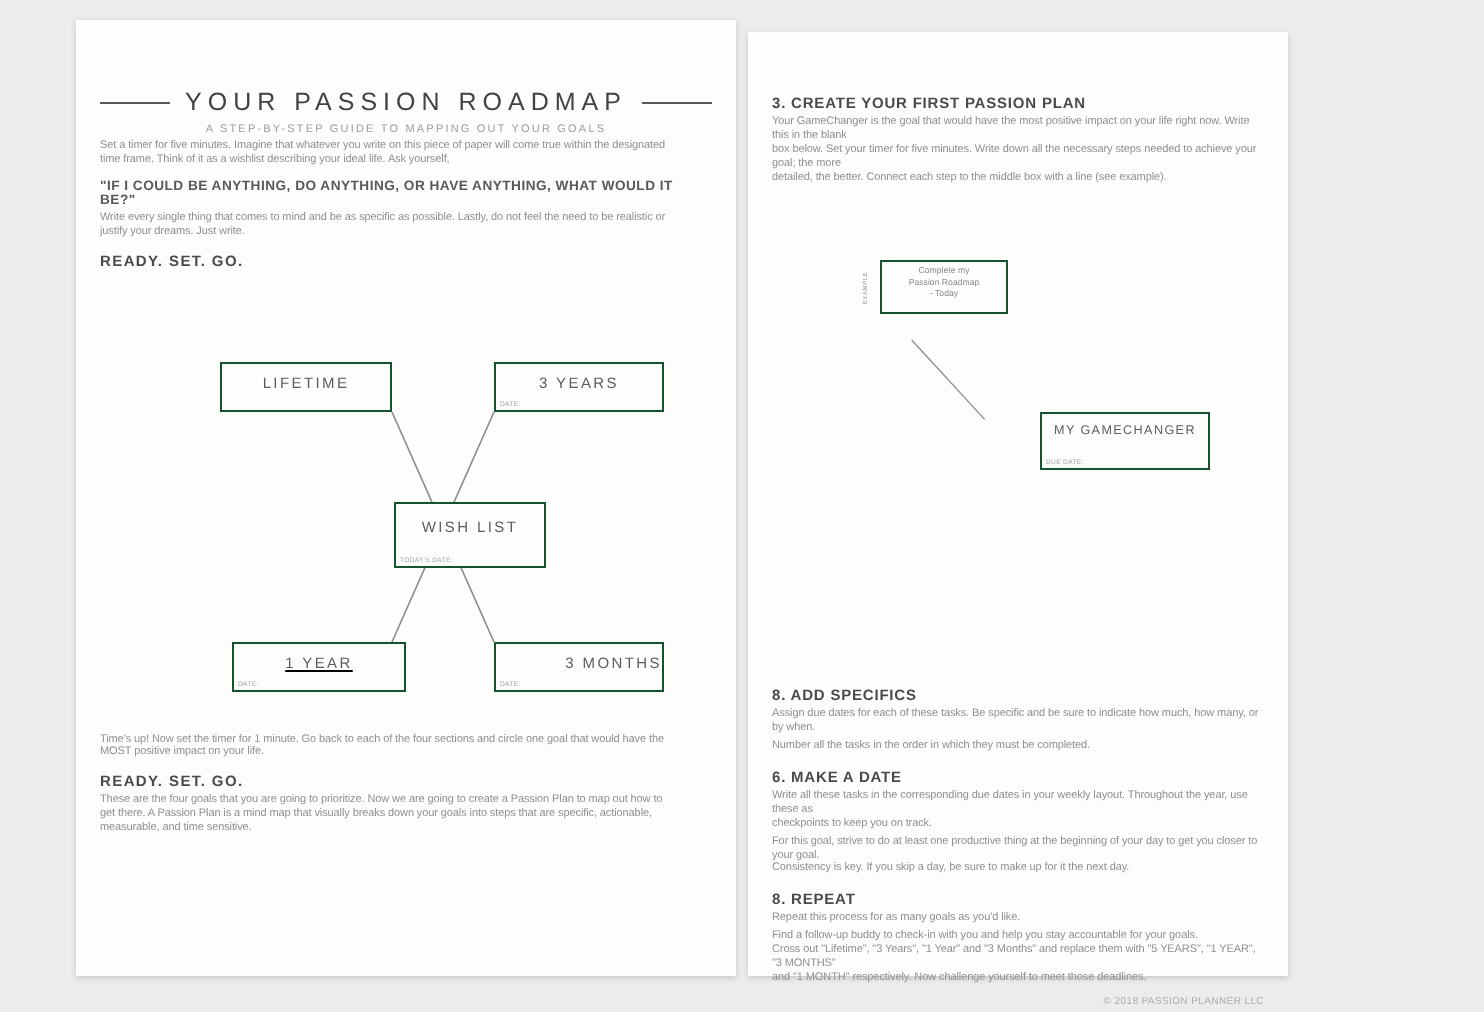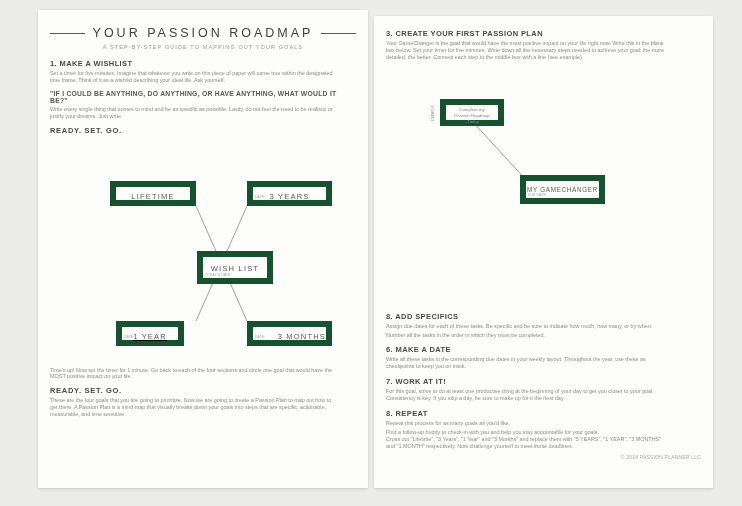--- a/index.html
+++ b/index.html
@@ -1,47 +1,47 @@
 <!DOCTYPE html>
 <html><head>
 <meta charset="utf-8">
 <style>
   html,body{margin:0;padding:0;}
   .stage{position:relative;width:742px;height:506px;background:#ececeb;overflow:hidden;
          font-family:"Liberation Sans", sans-serif;}
   .page{position:absolute;background:#fdfdfc;box-shadow:0 1px 3px rgba(0,0,0,.16);
-        box-sizing:border-box;padding:13px 12px;}
+        box-sizing:border-box;padding:31px 12px;}
   .page-left{left:38px;top:10px;width:330px;height:478px;}
-  .page-right{left:374px;top:16px;width:339px;height:472px;}
+  .page-right{left:374px;top:16px;width:270px;height:472px;}
 
   .title-row{display:flex;align-items:center;gap:8px;margin-top:3px;}
   .rule{flex:1;height:1px;background:#5a5a5a;}
   .doc-title{font-size:12.5px;letter-spacing:3px;color:#424242;white-space:nowrap;}
   .subtitle{text-align:center;font-size:5.5px;letter-spacing:1.1px;color:#9b9b9b;margin-top:4px;}
 
   .sec-h{font-size:7.5px;font-weight:bold;color:#4a4a4a;letter-spacing:.4px;margin-top:7px;}
   .body{font-size:5.5px;line-height:1.25;color:#8f8f8f;margin-top:2px;white-space:pre-line;
         letter-spacing:-0.05px;}
   .quote{font-size:6.8px;font-weight:bold;color:#585858;letter-spacing:.25px;margin-top:6px;}
   .ready{font-size:7.5px;font-weight:bold;color:#4a4a4a;letter-spacing:.7px;margin-top:6px;}
 
   .diagram{position:relative;}
   .diagram-wishlist{margin-top:30px;height:200px;}
   .diagram-plan{margin-top:12px;height:232px;}
   .lines{position:absolute;left:0;top:0;width:100%;height:100%;}
-  .dbox{position:absolute;background:#fdfdfc;border:6px solid #14532d;box-sizing:border-box;
+  .dbox{position:absolute;background:#fdfdfc;border:1px solid #14532d;box-sizing:border-box;
         text-align:center;}
   .dbox .lbl{font-size:7.5px;letter-spacing:1.2px;color:#5d5d5d;margin-top:5px;}
   .dbox .sub{position:absolute;left:2px;bottom:1px;font-size:6px;transform:scale(.55);
              transform-origin:left bottom;color:#a3a3a3;letter-spacing:.3px;white-space:nowrap;}
   .box-lifetime{left:60px;top:16px;width:86px;height:25px;}
   .box-3years{left:197px;top:16px;width:85px;height:25px;}
   .box-wishlist{left:147px;top:86px;width:76px;height:33px;}
   .box-wishlist .lbl{margin-top:7px;}
-  .box-1year{left:66px;top:156px;width:68px;height:25px;text-decoration:underline;}
+  .box-1year{left:66px;top:156px;width:87px;height:25px;text-decoration:underline;}
   .box-3months{left:197px;top:156px;width:85px;height:25px;text-align:right;}
 
   .box-example{left:54px;top:26px;width:64px;height:27px;}
   .box-example .ex-text{font-size:6px;transform:scale(.72);transform-origin:center top;
         color:#8a8a8a;line-height:1.35;margin-top:2px;white-space:pre-line;}
   .vlabel{position:absolute;left:47px;top:40px;transform:translate(-50%,-50%) rotate(-90deg) scale(.5);
         font-size:6px;color:#8f8f8f;letter-spacing:.6px;}
   .box-gamechanger{left:134px;top:102px;width:85px;height:29px;}
   .box-gamechanger .lbl{font-size:6.3px;letter-spacing:.7px;color:#5d5d5d;margin-top:5px;}
 
@@ -53,21 +53,20 @@
 <div class="stage">
 
   <div class="page page-left">
     <div class="title-row">
       <div class="rule"></div>
       <div class="doc-title">YOUR PASSION ROADMAP</div>
       <div class="rule"></div>
     </div>
     <div class="subtitle">A STEP-BY-STEP GUIDE TO MAPPING OUT YOUR GOALS</div>
 
-    <div class="sec-h" style="margin-top:9px;">1. MAKE A WISHLIST</div>
     <div class="body">Set a timer for five minutes. Imagine that whatever you write on this piece of paper will come true within the designated
 time frame. Think of it as a wishlist describing your ideal life. Ask yourself,</div>
     <div class="quote">"IF I COULD BE ANYTHING, DO ANYTHING, OR HAVE ANYTHING, WHAT WOULD IT BE?"</div>
     <div class="body">Write every single thing that comes to mind and be as specific as possible. Lastly, do not feel the need to be realistic or
 justify your dreams. Just write.</div>
     <div class="ready">READY. SET. GO.</div>
 
     <div class="diagram diagram-wishlist">
       <svg class="lines" viewBox="0 0 306 200">
         <line x1="146" y1="41" x2="197" y2="156" stroke="#8a8a8a" stroke-width="0.8"></line>
@@ -127,21 +126,20 @@
 
     <div class="sec-h">8. ADD SPECIFICS</div>
     <div class="body">Assign due dates for each of these tasks. Be specific and be sure to indicate how much, how many, or by when.</div>
 
     <div class="body">Number all the tasks in the order in which they must be completed.</div>
 
     <div class="sec-h">6. MAKE A DATE</div>
     <div class="body">Write all these tasks in the corresponding due dates in your weekly layout. Throughout the year, use these as
 checkpoints to keep you on track.</div>
 
-    <div class="sec-h">7. WORK AT IT!</div>
     <div class="body">For this goal, strive to do at least one productive thing at the beginning of your day to get you closer to your goal.
 Consistency is key. If you skip a day, be sure to make up for it the next day.</div>
 
     <div class="sec-h">8. REPEAT</div>
     <div class="body">Repeat this process for as many goals as you'd like.</div>
 
     <div class="body">Find a follow-up buddy to check-in with you and help you stay accountable for your goals.
 Cross out "Lifetime", "3 Years", "1 Year" and "3 Months" and replace them with "5 YEARS", "1 YEAR", "3 MONTHS"
 and "1 MONTH" respectively. Now challenge yourself to meet those deadlines.</div>
 

